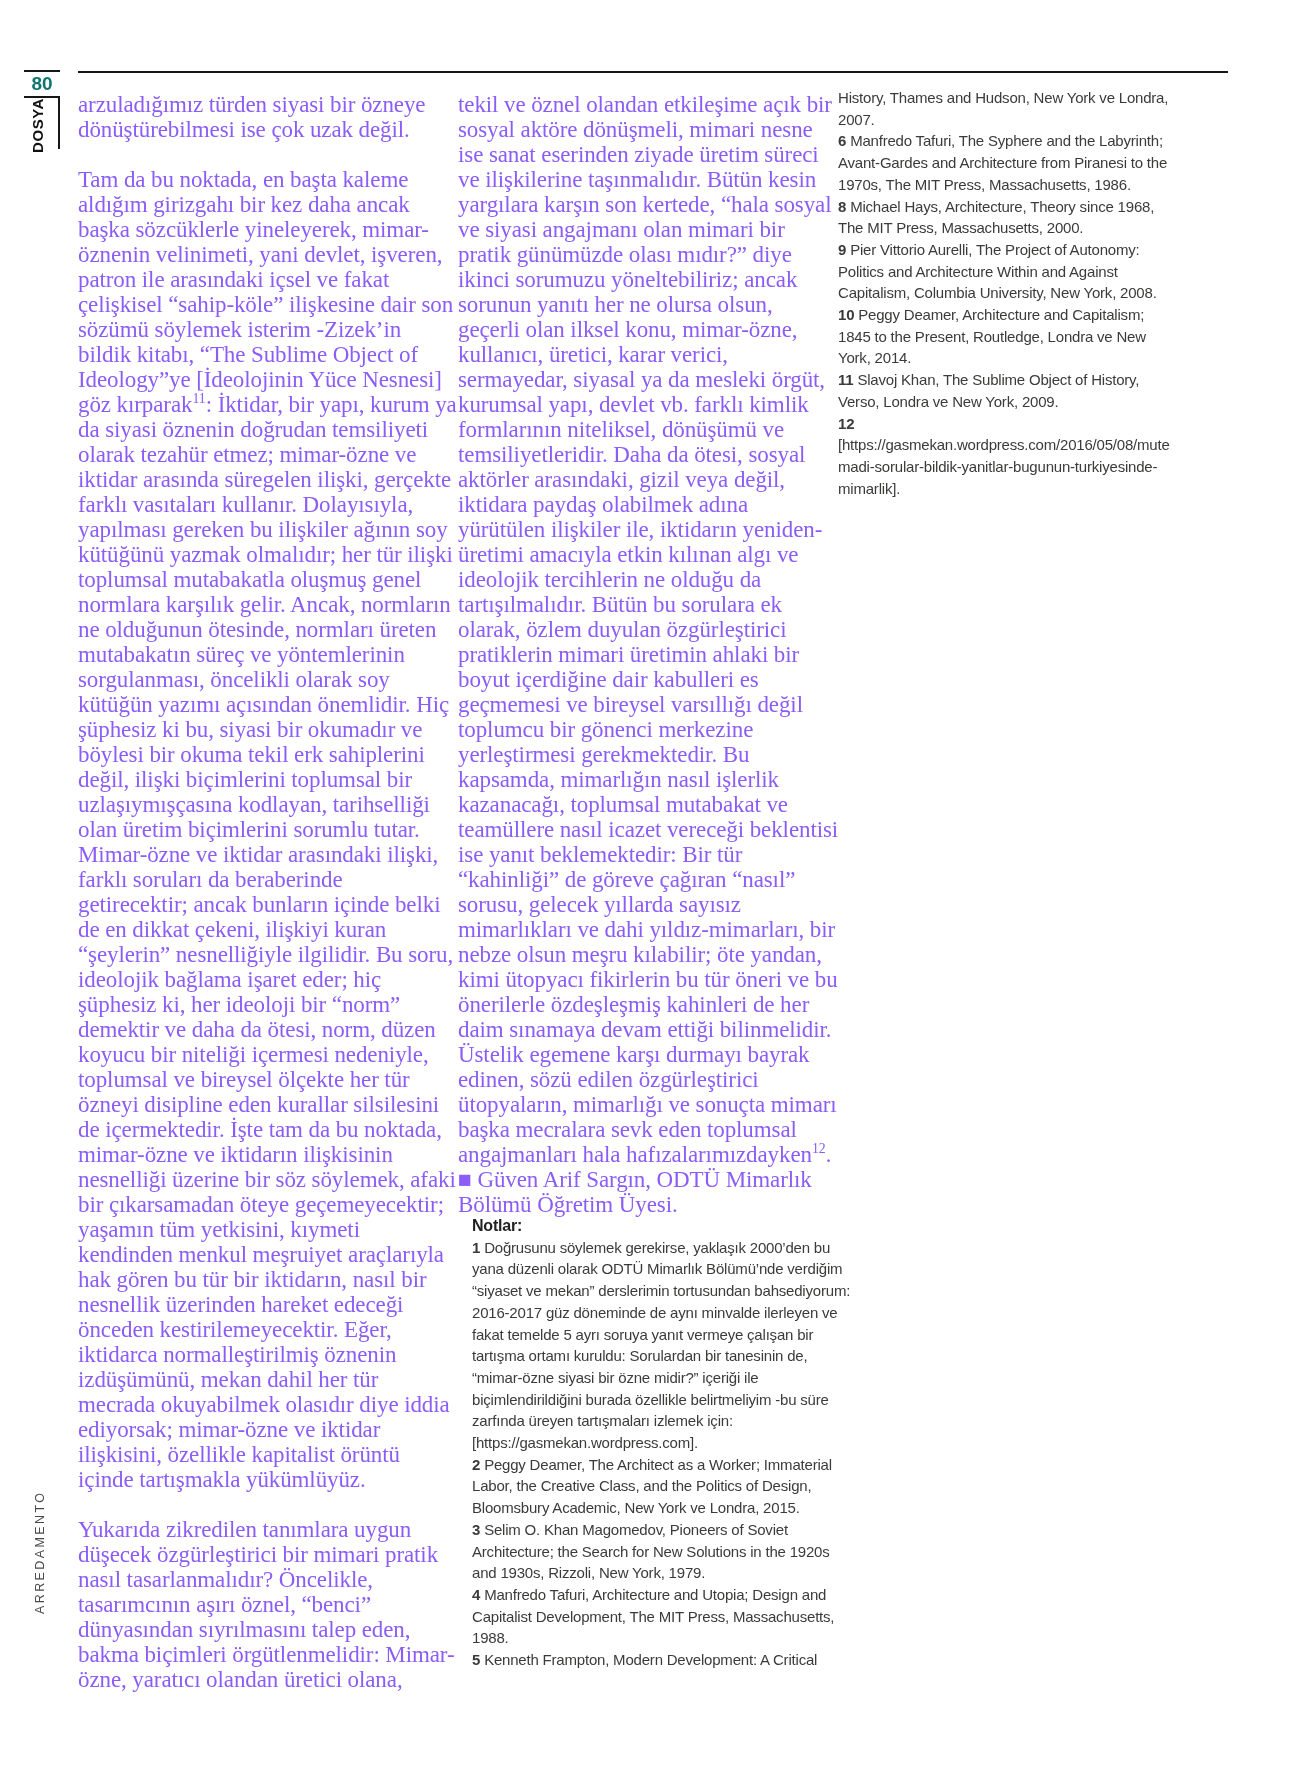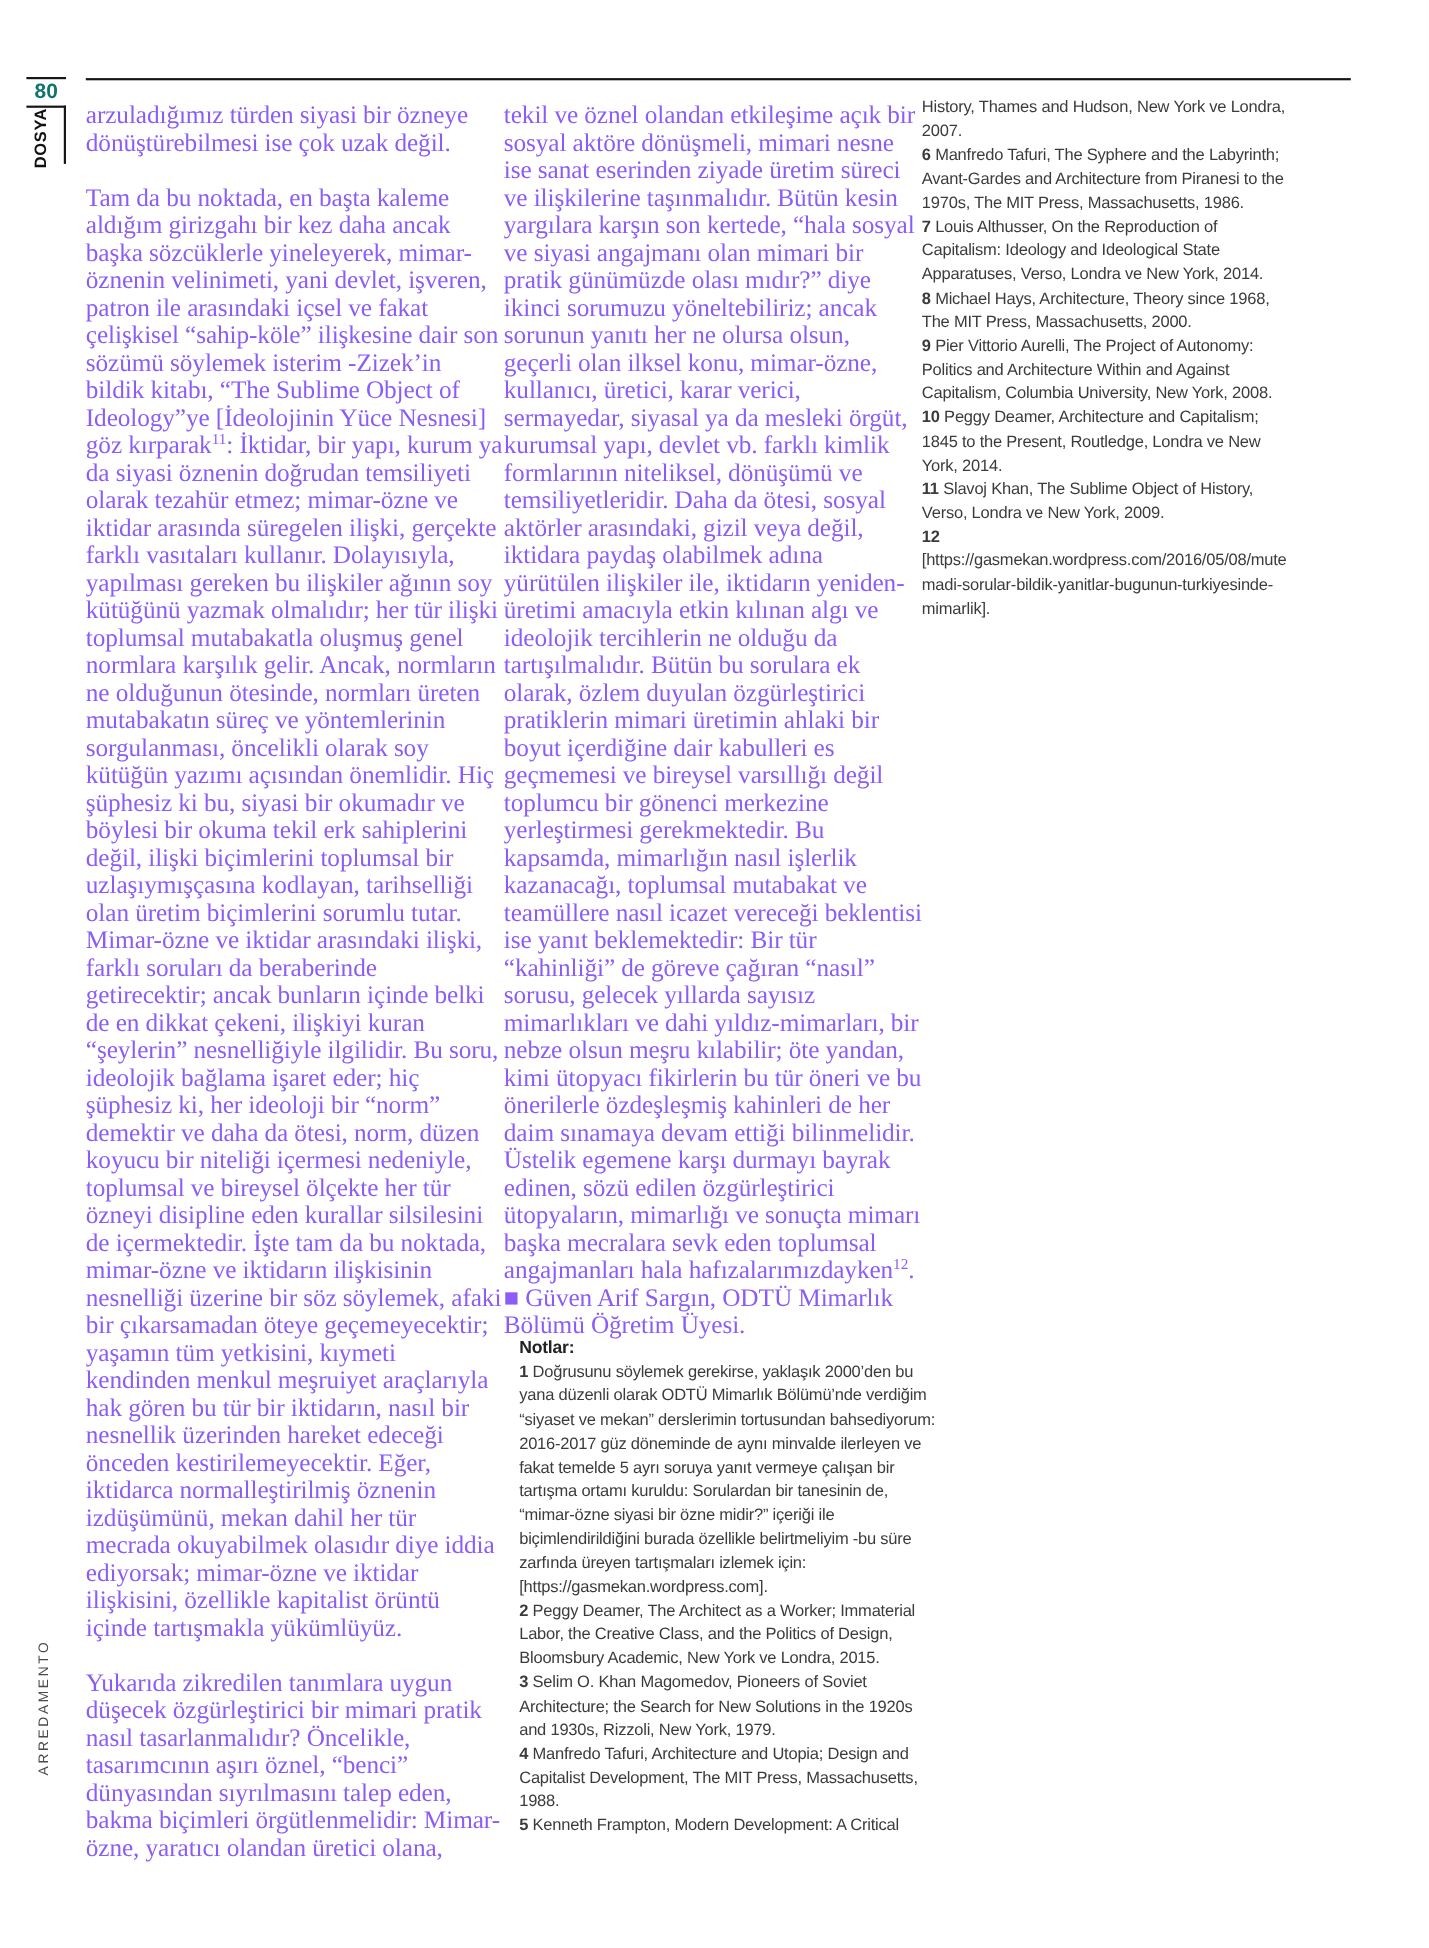--- a/index.html
+++ b/index.html
@@ -60,21 +60,20 @@
     </div>
 
   <div id="body-col2" class="body-col">
       <p class="para"><span class="seg-r">tekil ve öznel olandan etkileşime açık bir sosyal aktöre dönüşmeli, mimari nesne ise sanat eserinden ziyade üretim süreci ve ilişkilerine taşınmalıdır. Bütün kesin yargılara karşın son kertede, “hala sosyal ve siyasi angajmanı olan mimari bir pratik günümüzde olası mıdır?” diye ikinci sorumuzu yöneltebiliriz; ancak sorunun yanıtı her ne olursa olsun, geçerli olan ilksel konu, mimar-özne, kullanıcı, üretici, karar verici, sermayedar, siyasal ya da mesleki örgüt, kurumsal yapı, devlet vb. farklı kimlik formlarının niteliksel, dönüşümü ve temsiliyetleridir. Daha da ötesi, sosyal aktörler arasındaki, gizil veya değil, iktidara paydaş olabilmek adına yürütülen ilişkiler ile, iktidarın yeniden-üretimi amacıyla etkin kılınan algı ve ideolojik tercihlerin ne olduğu da tartışılmalıdır. Bütün bu sorulara ek olarak, özlem duyulan özgürleştirici pratiklerin mimari üretimin ahlaki bir boyut içerdiğine dair kabulleri es geçmemesi ve bireysel varsıllığı değil toplumcu bir gönenci merkezine yerleştirmesi gerekmektedir. Bu kapsamda, mimarlığın nasıl işlerlik kazanacağı, toplumsal mutabakat ve teamüllere nasıl icazet vereceği beklentisi ise yanıt beklemektedir: Bir tür “kahinliği” de göreve çağıran “nasıl” sorusu, gelecek yıllarda sayısız mimarlıkları ve dahi yıldız-mimarları, bir nebze olsun meşru kılabilir; öte yandan, kimi ütopyacı fikirlerin bu tür öneri ve bu önerilerle özdeşleşmiş kahinleri de her daim sınamaya devam ettiği bilinmelidir. Üstelik egemene karşı durmayı bayrak edinen, sözü edilen özgürleştirici ütopyaların, mimarlığı ve sonuçta mimarı başka mecralara sevk eden toplumsal angajmanları hala hafızalarımızdayken</span><sup class="seg-sup">12</sup><span class="seg-r">.</span></p>
       <p class="para"><span class="seg-sq">■ </span><span class="seg-i">Güven Arif Sargın, ODTÜ Mimarlık Bölümü Öğretim Üyesi.</span></p>
     </div>
 
   <div id="notes-col3" class="notes">
       <p class="para"><span class="seg-i">History,</span><span class="seg-r"> Thames and Hudson, New York ve Londra, 2007.</span></p>
       <p class="para"><span class="seg-b">6 </span><span class="seg-r">Manfredo Tafuri, </span><span class="seg-i">The Syphere and the Labyrinth; Avant-Gardes and Architecture from Piranesi to the 1970s,</span><span class="seg-r"> The MIT Press, Massachusetts, 1986.</span></p>
-      <p class="para"><span class="seg-b">7 </span><span class="seg-r">Louis Althusser, </span><span class="seg-i">On the Reproduction of Capitalism: Ideology and Ideological State Apparatuses,</span><span class="seg-r"> Verso, Londra ve New York, 2014.</span></p>
       <p class="para"><span class="seg-b">8 </span><span class="seg-r">Michael Hays, </span><span class="seg-i">Architecture, Theory since 1968,</span><span class="seg-r"> The MIT Press, Massachusetts, 2000.</span></p>
       <p class="para"><span class="seg-b">9 </span><span class="seg-r">Pier Vittorio Aurelli, </span><span class="seg-i">The Project of Autonomy: Politics and Architecture Within and Against Capitalism,</span><span class="seg-r"> Columbia University, New York, 2008.</span></p>
       <p class="para"><span class="seg-b">10 </span><span class="seg-r">Peggy Deamer, </span><span class="seg-i">Architecture and Capitalism; 1845 to the Present,</span><span class="seg-r"> Routledge, Londra ve New York, 2014.</span></p>
       <p class="para"><span class="seg-b">11 </span><span class="seg-r">Slavoj Khan, </span><span class="seg-i">The Sublime Object of History,</span><span class="seg-r"> Verso, Londra ve New York, 2009.</span></p>
       <p class="para"><span class="seg-b">12 </span><span class="seg-r">[https://gasmekan.wordpress.com/2016/05/08/mutemadi-sorular-bildik-yanitlar-bugunun-turkiyesinde-mimarlik].</span></p>
     </div>
 
   <div id="notes-block2" class="notes">
     <p id="notes-header" class="para">Notlar:</p>
     <div>

